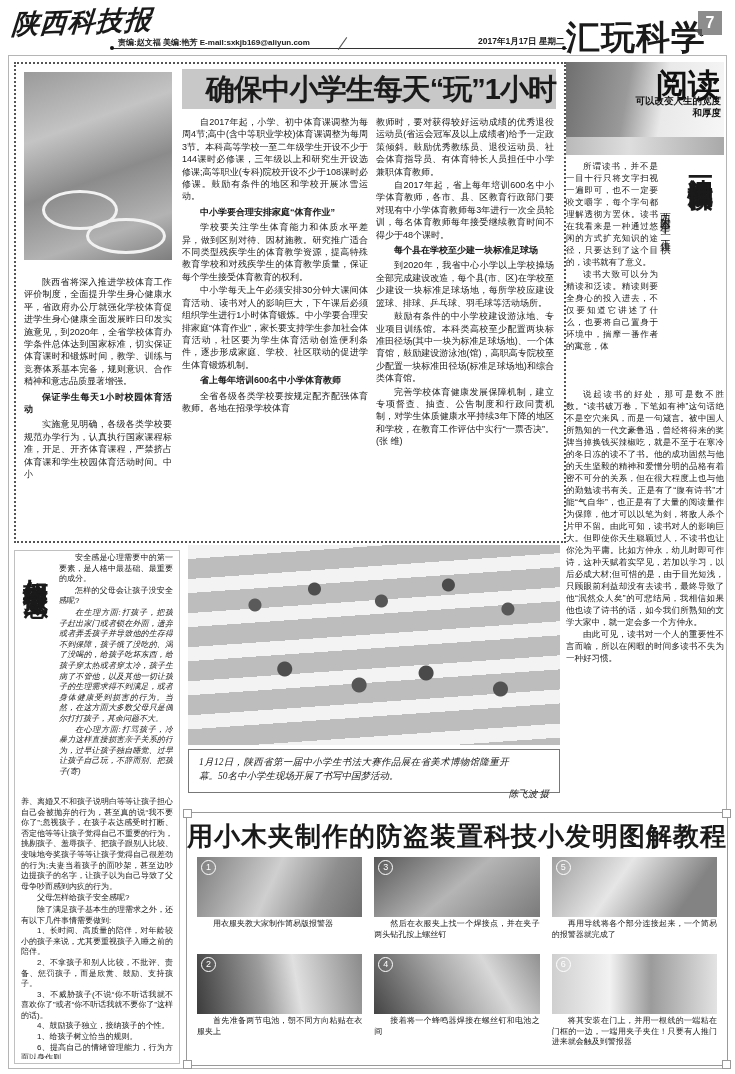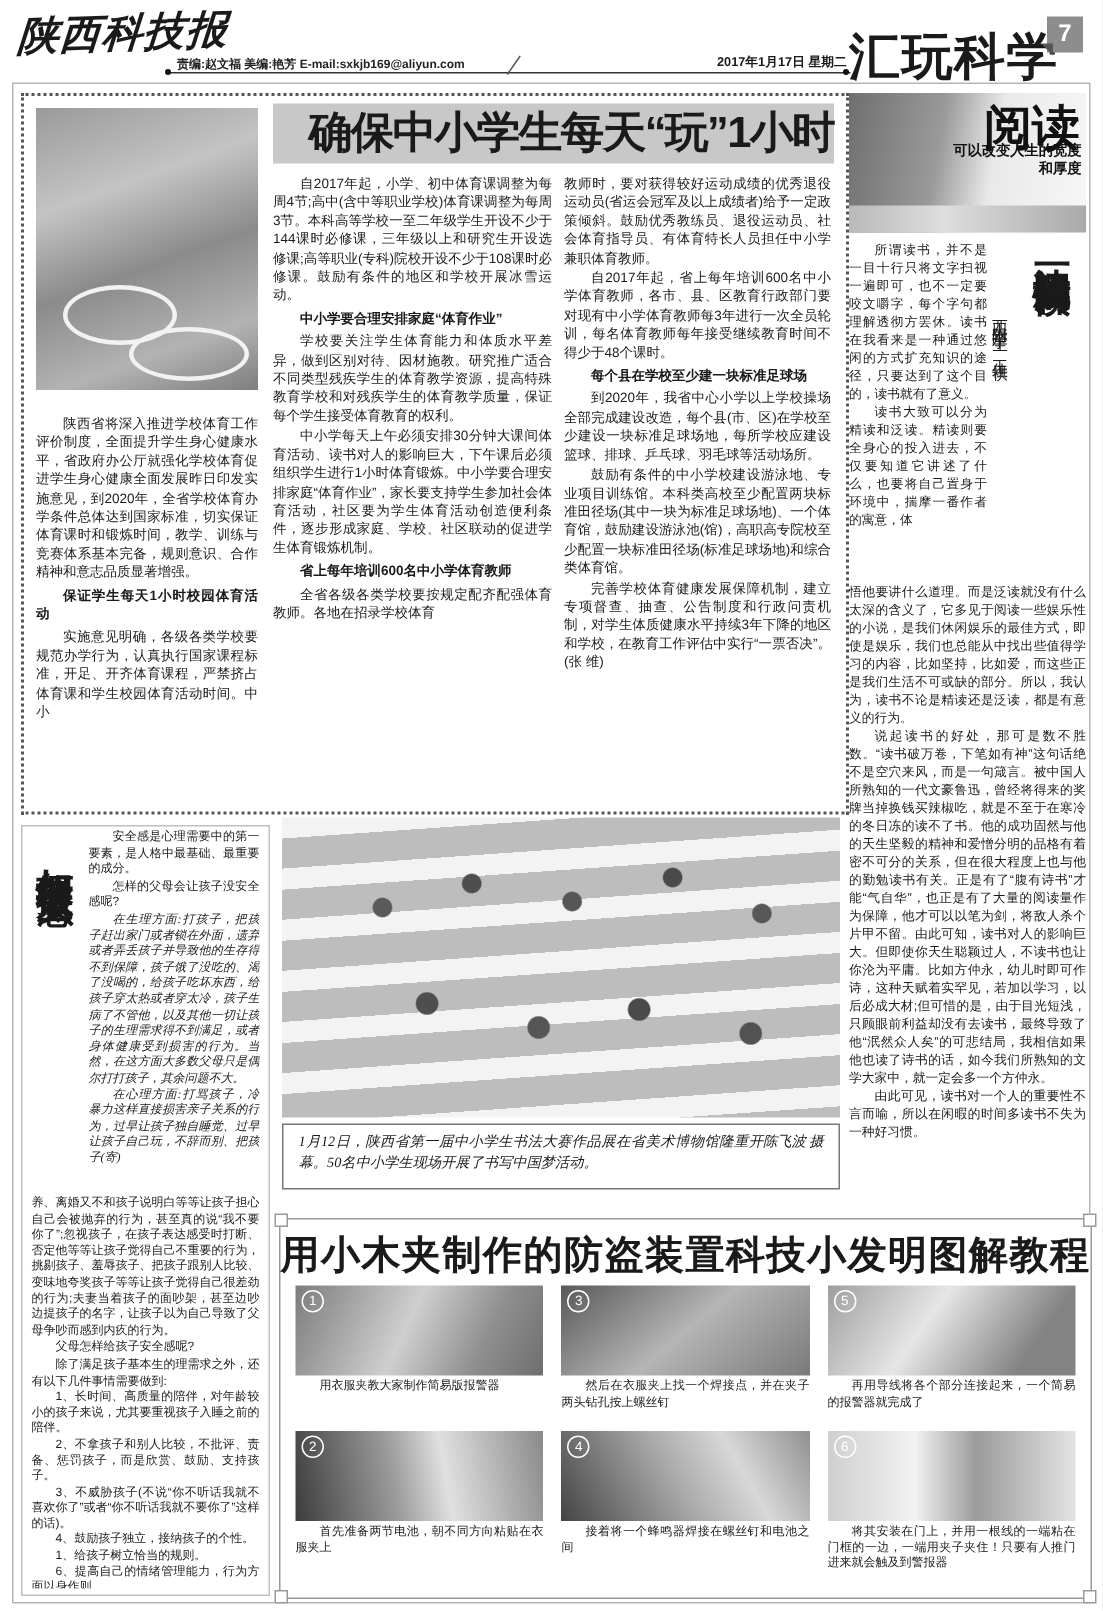--- a/index.html
+++ b/index.html
@@ -66,21 +66,21 @@
       radial-gradient(circle at 70% 20%,#4a4a4a 0 6px,transparent 7px),
       radial-gradient(circle at 86% 32%,#585858 0 6px,transparent 7px),
       radial-gradient(circle at 26% 62%,#4e4e4e 0 7px,transparent 8px),
       radial-gradient(circle at 46% 70%,#565656 0 7px,transparent 8px),
       radial-gradient(circle at 64% 64%,#4a4a4a 0 7px,transparent 8px),
       radial-gradient(circle at 84% 72%,#525252 0 7px,transparent 8px),
       repeating-linear-gradient(176deg,#f3f3f3 0 14px,#bdbdbd 14px 34px);}
   .caption-box{left:188px;top:749px;width:372px;height:44px;border:1px solid #777;
       font-family:"Liberation Serif",serif;font-style:italic;font-size:9.5px;line-height:14px;
       padding:5px 10px;box-sizing:border-box;text-align:justify;}
-  .caption-box .credit{float:right;}
+  .caption-box .credit{float:right;margin-top:32px;}
   
   .diy-box{left:186px;top:812px;width:540px;height:252px;border:1px solid #999;background:#fff;}
   .clip{position:absolute;width:7px;height:7px;background:#fff;border:1px solid #999;}
   .diy-headline{position:absolute;left:0;top:6px;width:100%;text-align:center;font-size:26px;
       font-weight:900;letter-spacing:1px;white-space:nowrap;}
   .diy-grid{position:absolute;left:10px;top:44px;width:520px;display:grid;
       grid-template-columns:1fr 1fr 1fr;column-gap:12px;row-gap:3px;}
   .step .ph{position:relative;height:60px;}
   .step .cap{font-size:8px;line-height:10.5px;text-align:justify;text-indent:2em;margin-top:2px;height:32px;overflow:hidden;}
   .numcircle{position:absolute;left:4px;top:3px;width:13px;height:13px;border:1px solid #fff;
@@ -151,21 +151,20 @@
 
   <div class="abs read-narrow read-col">
     <p>所谓读书，并不是一目十行只将文字扫视一遍即可，也不一定要咬文嚼字，每个字句都理解透彻方罢休。读书在我看来是一种通过悠闲的方式扩充知识的途径，只要达到了这个目的，读书就有了意义。</p>
     <p>读书大致可以分为精读和泛读。精读则要全身心的投入进去，不仅要知道它讲述了什么，也要将自己置身于环境中，揣摩一番作者的寓意，体</p>
   </div>
 
   <div class="abs v read-byline">西工大附中学生 王佳祺</div>
   <div class="abs v read-vtitle">让阅读成为一种习惯</div>
 
   <div class="abs read-wide read-col">
-    <p class="noind">悟他要讲什么道理。而是泛读就没有什么太深的含义了，它多见于阅读一些娱乐性的小说，是我们休闲娱乐的最佳方式，即使是娱乐，我们也总能从中找出些值得学习的内容，比如坚持，比如爱，而这些正是我们生活不可或缺的部分。所以，我认为，读书不论是精读还是泛读，都是有意义的行为。</p>
     <p>说起读书的好处，那可是数不胜数。“读书破万卷，下笔如有神”这句话绝不是空穴来风，而是一句箴言。被中国人所熟知的一代文豪鲁迅，曾经将得来的奖牌当掉换钱买辣椒吃，就是不至于在寒冷的冬日冻的读不了书。他的成功固然与他的天生坚毅的精神和爱憎分明的品格有着密不可分的关系，但在很大程度上也与他的勤勉读书有关。正是有了“腹有诗书”才能“气自华”，也正是有了大量的阅读量作为保障，他才可以以笔为剑，将敌人杀个片甲不留。由此可知，读书对人的影响巨大。但即使你天生聪颖过人，不读书也让你沦为平庸。比如方仲永，幼儿时即可作诗，这种天赋着实罕见，若加以学习，以后必成大材;但可惜的是，由于目光短浅，只顾眼前利益却没有去读书，最终导致了他“泯然众人矣”的可悲结局，我相信如果他也读了诗书的话，如今我们所熟知的文学大家中，就一定会多一个方仲永。</p>
     <p>由此可见，读书对一个人的重要性不言而喻，所以在闲暇的时间多读书不失为一种好习惯。</p>
   </div>
 
   <div class="abs safe-box">
     <div class="abs v safe-vtitle">如何给孩子安全感</div>
 
     <div class="abs safe-narrow safe-col">
       <p>安全感是心理需要中的第一要素，是人格中最基础、最重要的成分。</p>
       <div class="sub">怎样的父母会让孩子没安全感呢?</div>

